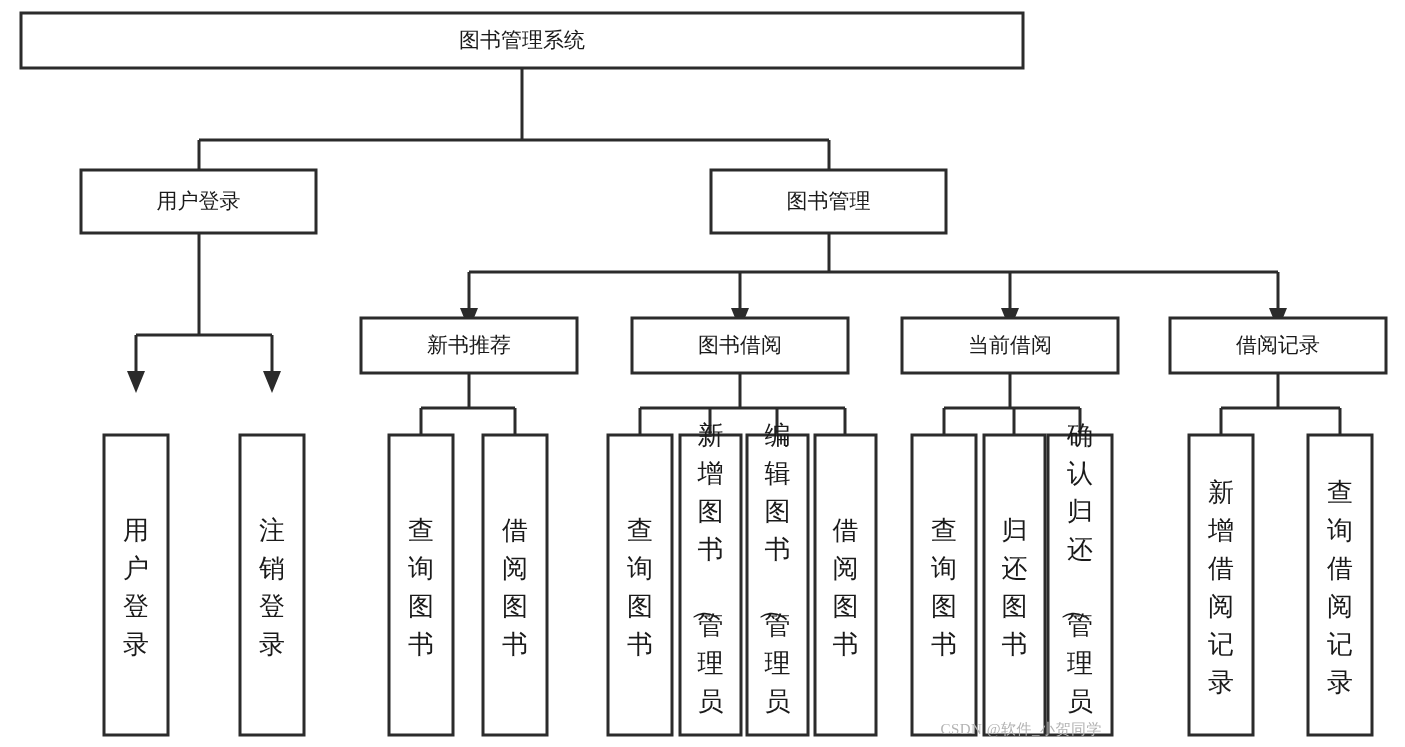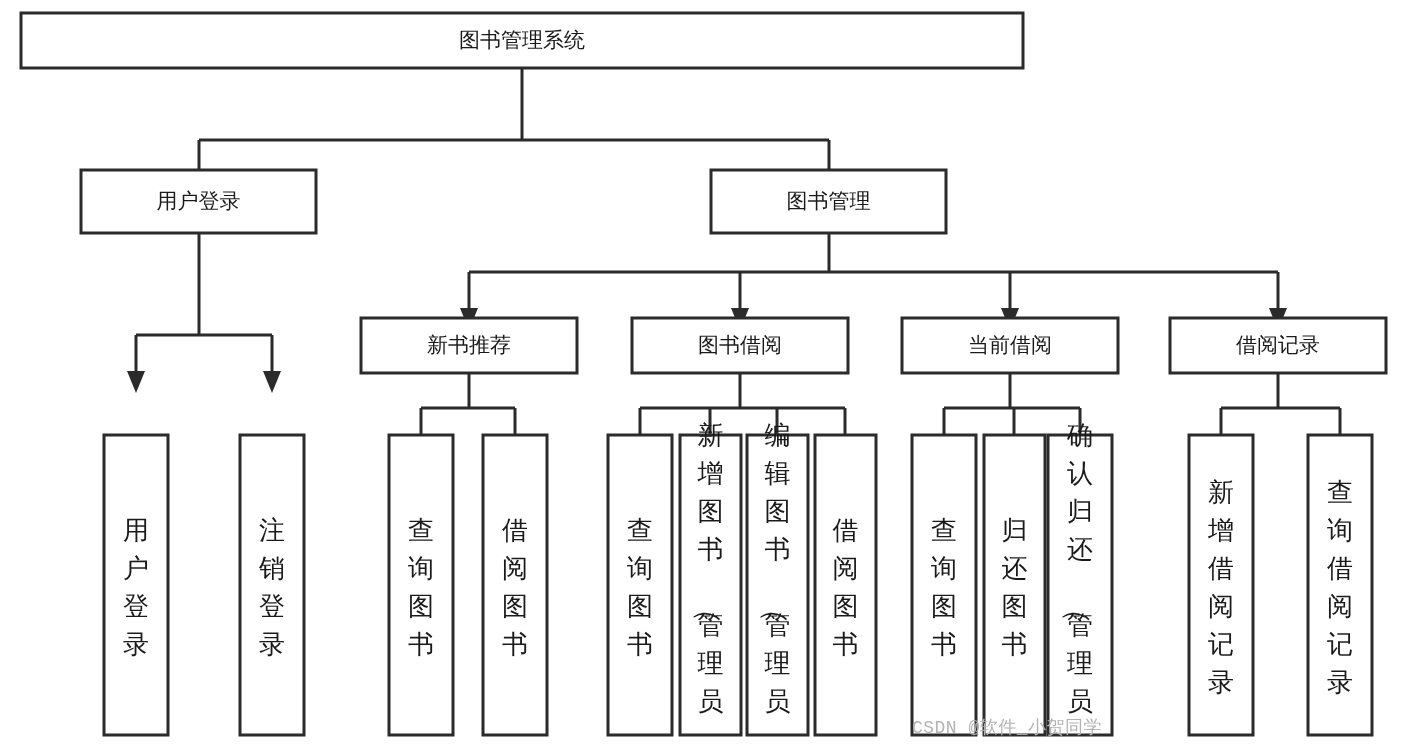--- a/index.html
+++ b/index.html
@@ -51,22 +51,22 @@
   .node-label-v {
     font-family: "Liberation Sans", "DejaVu Sans", sans-serif;
     font-size: 26px;
     fill: #1a1a1a;
     text-anchor: middle;
   }
   .watermark {
     position: absolute;
     right: 14px;
     bottom: 8px;
-    font-family: Liberation Mono, monospace;
-    font-size: 18px;
+    font-family: Liberation Serif, serif;
+    font-size: 15px;
     color: #b3b3b3;
     letter-spacing: 0.5px;
     white-space: nowrap;
     user-select: none;
     margin-top: 36px;
   }
 </style>
 </head>
 <body>
 

